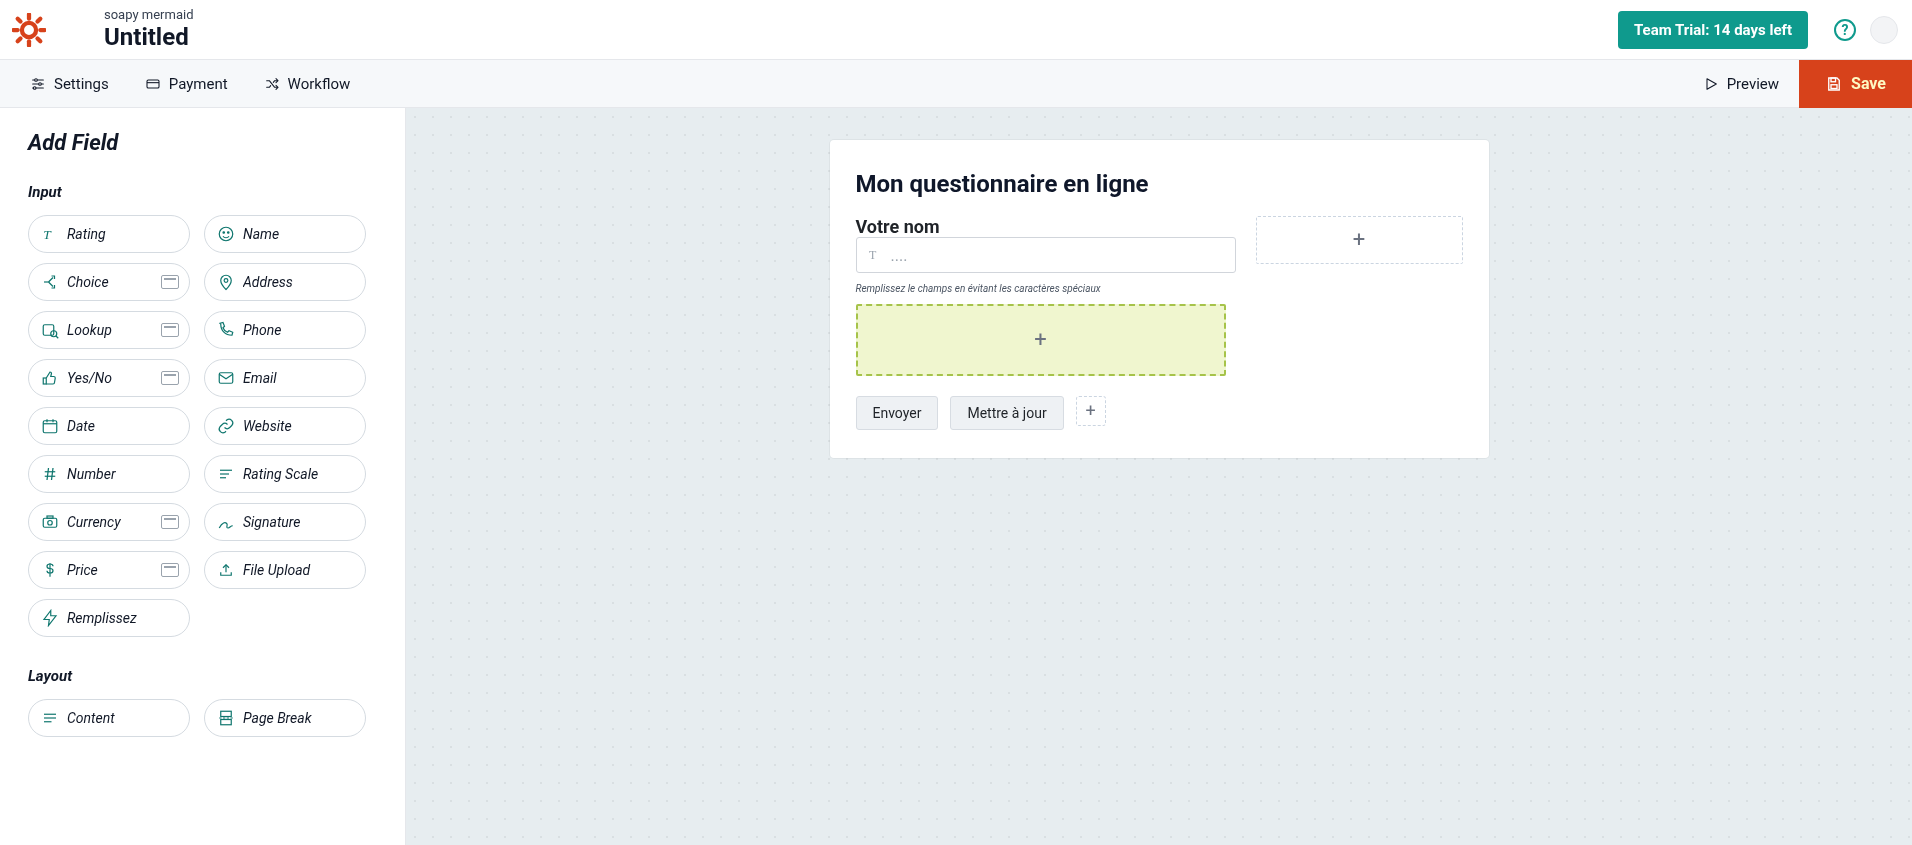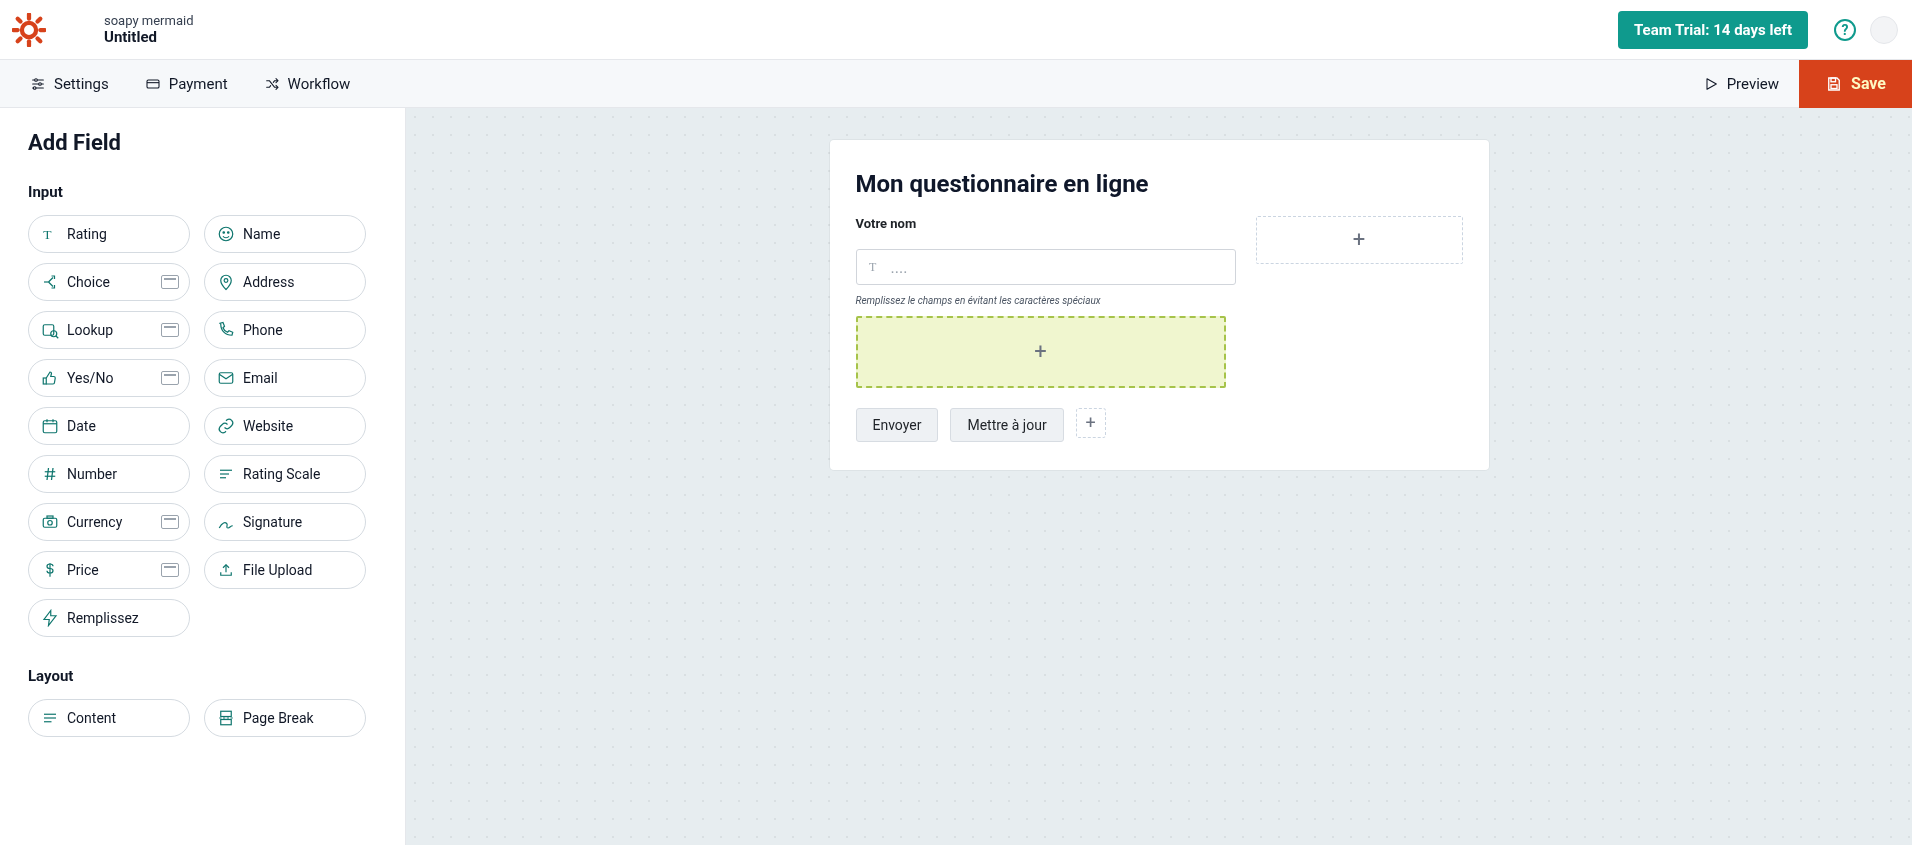--- a/index.html
+++ b/index.html
@@ -4,55 +4,55 @@
 <style>
   * { box-sizing: border-box; }
   html, body { margin:0; padding:0; font-family: -apple-system, BlinkMacSystemFont, "Segoe UI", Roboto, Helvetica, Arial, sans-serif; color:#1f2328; }
   body { width:1912px; height:845px; overflow:hidden; background:#fff; }
 
   
   .topbar { display:flex; align-items:center; height:60px; padding:0 14px 0 12px; border-bottom:1px solid #e5e7eb; }
   .logo { width:34px; height:34px; display:flex; align-items:center; justify-content:center; margin-right:14px; }
   .titles { display:flex; flex-direction:column; line-height:1.2;margin-left:44px; }
   .workspace-name { font-size:13px; color:#374151; }
-  .form-title { font-size:15px; font-weight:700; color:#111827; }
+  .form-title { font-size:24px; font-weight:700; color:#111827; }
   .top-spacer { flex:1; }
   .trial-btn { background:#0f9a8d; color:#fff; padding:10px 16px; font-weight:700; font-size:15px; border-radius:4px; margin-right:26px; }
   .help-icon { width:22px; height:22px; border:2px solid #0f9a8d; color:#0f9a8d; border-radius:50%; display:flex; align-items:center; justify-content:center; font-weight:700; font-size:14px; margin-right:14px; }
   .avatar { width:28px; height:28px; border-radius:50%; background:#f3f4f6; border:1px solid #e5e7eb; }
 
   
   .toolbar { display:flex; align-items:center; height:48px; background:#f6f8fa; border-bottom:1px solid #e5e7eb; padding:0 0 0 12px; }
   .tool-item { display:flex; align-items:center; gap:8px; padding:0 18px; color:#111827; font-size:15px; cursor:pointer; }
   .tool-item svg { width:16px; height:16px; }
   .tool-spacer { flex:1; }
   .preview-item { display:flex; align-items:center; gap:8px; font-size:15px; color:#111827; padding:0 20px; cursor:pointer; }
   .save-btn { display:flex; align-items:center; gap:8px; background:#d7421b; color:#fef9c3; font-weight:700; font-size:16px; height:48px; padding:0 26px; cursor:pointer; }
 
   
   .main { display:flex; height:calc(845px - 60px - 48px); }
-  .sidebar { width:406px; border-right:1px solid #e5e7eb; padding:22px 28px 12px 28px; overflow:auto; }
+  .sidebar { width:406px; border-right:1px solid #e5e7eb; padding:22px 28px 12px 28px; overflow:auto;font-style:italic; }
   .sidebar h2 { margin:0 0 28px 0; font-size:22px; font-weight:700; color:#111827; }
   .group-label { font-weight:700; font-size:15px; color:#111827; margin:0 0 14px 0; }
   .field-grid { display:grid; grid-template-columns: 162px 162px; column-gap:14px; row-gap:10px; margin-bottom:30px; }
   .field-chip { display:flex; align-items:center; gap:8px; height:38px; border:1px solid #d5dbe1; border-radius:20px; padding:0 10px 0 12px; font-size:14px; color:#111827; background:#fff; cursor:pointer; }
   .field-chip .ico { width:18px; height:18px; color:#0f766e; flex:0 0 18px; display:flex; align-items:center; }
   .field-chip .lbl { flex:1; white-space:nowrap; overflow:hidden; text-overflow:ellipsis; }
   .card-ico { width:18px; height:14px; border:1.5px solid #9aa3ad; border-radius:2px; position:relative; }
   .card-ico::after { content:""; position:absolute; left:2px; right:2px; top:2px; height:2px; background:#9aa3ad; }
 
   
   .canvas-wrap { flex:1; background:#e7edf0; position:relative; }
   .canvas-wrap::before { content:""; position:absolute; inset:0;
     background-image: radial-gradient(circle, rgba(0,0,0,0.06) 1px, transparent 1px);
     background-size:18px 18px; }
   .form-card { position:relative; width:659px; margin:32px auto 0 auto; background:#fff; border-radius:4px; box-shadow:0 0 0 1px rgba(0,0,0,0.04); padding:30px 26px 28px 26px; }
   .form-card h1 { margin:0 0 18px 0; font-size:24px; font-weight:700; color:#0f172a; }
   .col-narrow { width:380px; }
-  .field-label { font-weight:700; font-size:13px; margin:0 0 18px 0; }
+  .field-label { font-weight:700; font-size:18px; margin:0 0 0 0; }
   .text-input { display:flex; align-items:center; gap:8px; border:1px solid #d1d5db; border-radius:3px; height:36px; padding:0 10px; color:#9aa3ad; }
   .text-input .tico { width:16px; height:16px; display:flex; align-items:center; }
   .hint { font-style:italic; color:#4b5563; font-size:10px; margin-top:10px; }
 
   .drop-zone { border:1px dashed #cbd5e1; border-radius:2px; height:62px; display:flex; align-items:center; justify-content:center; color:#6b7280; }
   .drop-zone.big { width:100%; height:48px; }
   .drop-zone.green { background:#f0f6cf; border:2px dashed #a6c34a; height:72px; margin-top:10px; width: calc(100% - 10px); }
   .plus { font-size:22px; color:#6b7280; line-height:1; }
 
   .buttons-row { display:flex; gap:12px; align-items:flex-start; margin-top:20px; }

